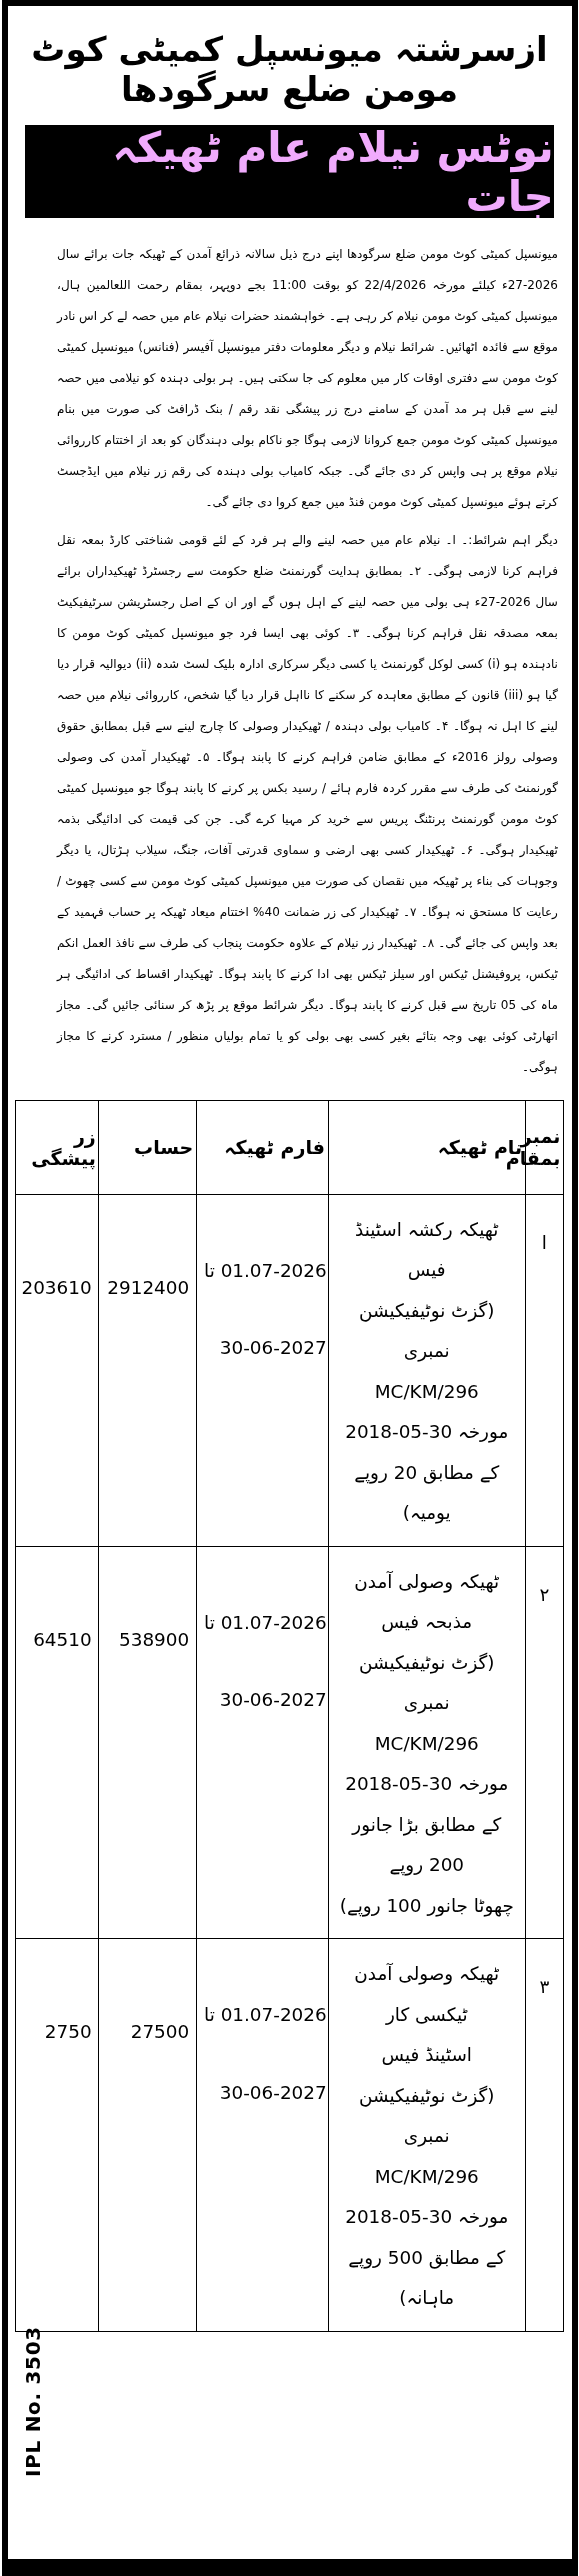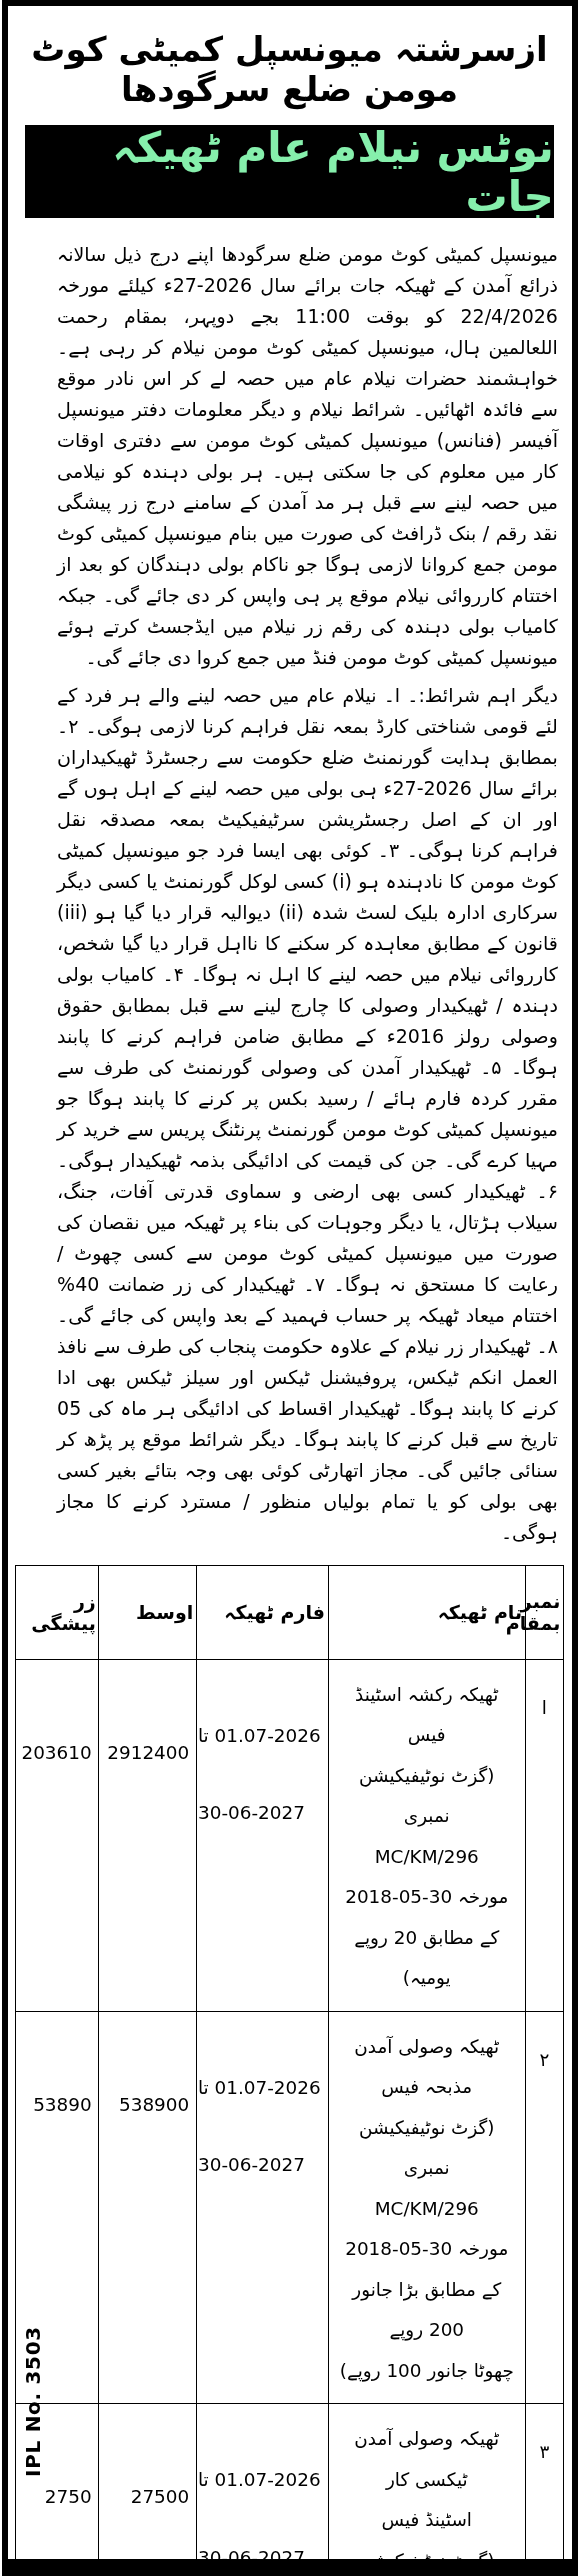--- a/index.html
+++ b/index.html
@@ -18,32 +18,32 @@
   }
   .masthead{
     text-align:center;
     font-size:34px;
     font-weight:bold;
     padding:23px 13.6px 12.3px 13.6px;
     letter-spacing:0;
   }
   .banner{
     background:#000;
-    color:#86efac;
+    color:#f0abfc;
     margin:4.1px 17.7px 17.7px 17.7px;
     height:93px;
     display:flex;
     align-items:center;
     justify-content:center;
     font-size:42px;
     font-weight:bold;
   }
   .bodytext{
     padding:2.7px 13.6px 0 13.6px;
-    font-size:19px;
+    font-size:12px;
     line-height:31px;
     text-align:justify;
     margin-left:36px;
   }
   .bodytext p{margin:0 0 6.8px 0;}
   table.auction{
     border-collapse:collapse;
     margin:17.7px auto 0 auto;
     width:549px;
     table-layout:fixed;
@@ -67,21 +67,21 @@
   col.c-avg{width:97px;}
   col.c-adv{width:83px;}
   td.cell-serial{text-align:center;padding-top:37px;font-size:19px;}
   td.cell-name{
     text-align:center;
     white-space:pre-line;
     line-height:2.2;
     padding:15px 5.5px 12.3px 5.5px;
   }
   td.cell-period{
-    text-align:left;
+    text-align:right;
     white-space:pre-line;
     line-height:4.2;
     padding-top:37px;
     font-size:20.4px;
   }
   td.cell-num{
     text-align:right;
     padding:82px 6.8px 0 8.2px;
     font-size:21px;
   }
@@ -122,21 +122,21 @@
         <col class="c-name">
         <col class="c-period">
         <col class="c-avg">
         <col class="c-adv">
     </colgroup>
     <thead>
       <tr>
         <th>نمبر بمقام</th>
         <th>نام ٹھیکہ</th>
         <th>فارم ٹھیکہ</th>
-        <th>اوسط</th>
+        <th>حساب</th>
         <th>زر پیشگی</th>
       </tr>
     </thead>
     <tbody>
       <tr>
         <td class="cell-serial">ا</td>
         <td class="cell-name">ٹھیکہ رکشہ اسٹینڈ فیس
 (گزٹ نوٹیفیکیشن نمبری
 296/MC/KM
 مورخہ 30-05-2018
@@ -150,21 +150,21 @@
         <td class="cell-serial">۲</td>
         <td class="cell-name">ٹھیکہ وصولی آمدن مذبحہ فیس
 (گزٹ نوٹیفیکیشن نمبری
 296/MC/KM
 مورخہ 30-05-2018
 کے مطابق بڑا جانور 200 روپے
 چھوٹا جانور 100 روپے)</td>
         <td class="cell-period">01.07-2026 تا
 30-06-2027</td>
         <td class="cell-num">538900</td>
-        <td class="cell-num">53890</td>
+        <td class="cell-num">64510</td>
       </tr>
       <tr>
         <td class="cell-serial">۳</td>
         <td class="cell-name">ٹھیکہ وصولی آمدن ٹیکسی کار
 اسٹینڈ فیس
 (گزٹ نوٹیفیکیشن نمبری
 296/MC/KM
 مورخہ 30-05-2018
 کے مطابق 500 روپے
 ماہانہ)</td>

